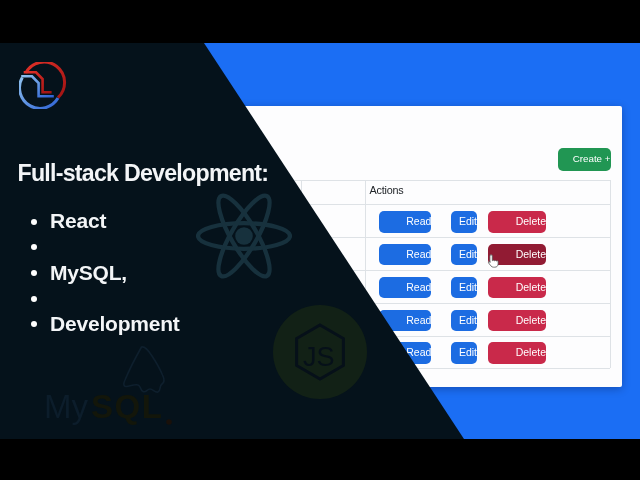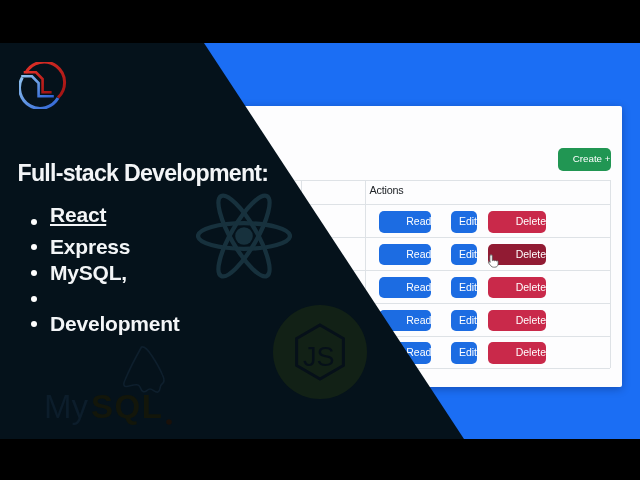--- a/index.html
+++ b/index.html
@@ -82,23 +82,22 @@
               <stop offset="1" stop-color="#2d62d6"></stop>
           </linearGradient>
         </defs>
         <path d="M 6.8 10.9 A 20.6 20.6 0 1 1 39.0 35.7" fill="none" stroke="url(#rg)" stroke-width="3"></path>
         <path d="M 3.3 15.5 A 20.6 20.6 0 0 0 39.0 36.1" fill="none" stroke="url(#bg)" stroke-width="3"></path>
         <path d="M 4.7 10.3 H 17 L 23.6 17.1 V 30.2 H 32.6" fill="none" stroke="url(#rg)" stroke-width="2.6"></path>
         <path d="M 2.2 14.3 H 13 L 19.6 21 V 34.2 H 34.8" fill="none" stroke="url(#bg)" stroke-width="2.6"></path>
       </svg>
       <div class="title">Full-stack Development:</div>
       <div class="dot" style="top:175.5px;"></div>
-        <div class="li" style="top:160px;text-decoration:underline;">React</div>
+        <div class="li" style="top:166px;">React</div>
       <div class="dot" style="top:201px;"></div>
-        <div class="li" style="top:191.5px;">Express</div>
       <div class="dot" style="top:227px;"></div>
         <div class="li" style="top:217.5px;">MySQL,</div>
       <div class="dot" style="top:252.5px;"></div>
       <div class="dot" style="top:278px;"></div>
         <div class="li" style="top:268.5px;">Development</div>
 
       <svg style="position:absolute;left:196px;top:145px;" width="96" height="96" viewBox="0 0 96 96">
         <g transform="translate(48,48)" stroke="#17313d" stroke-width="4.3" fill="none">
           <ellipse rx="46" ry="12.8"></ellipse>
           <ellipse rx="46" ry="12.8" transform="rotate(60)"></ellipse>

